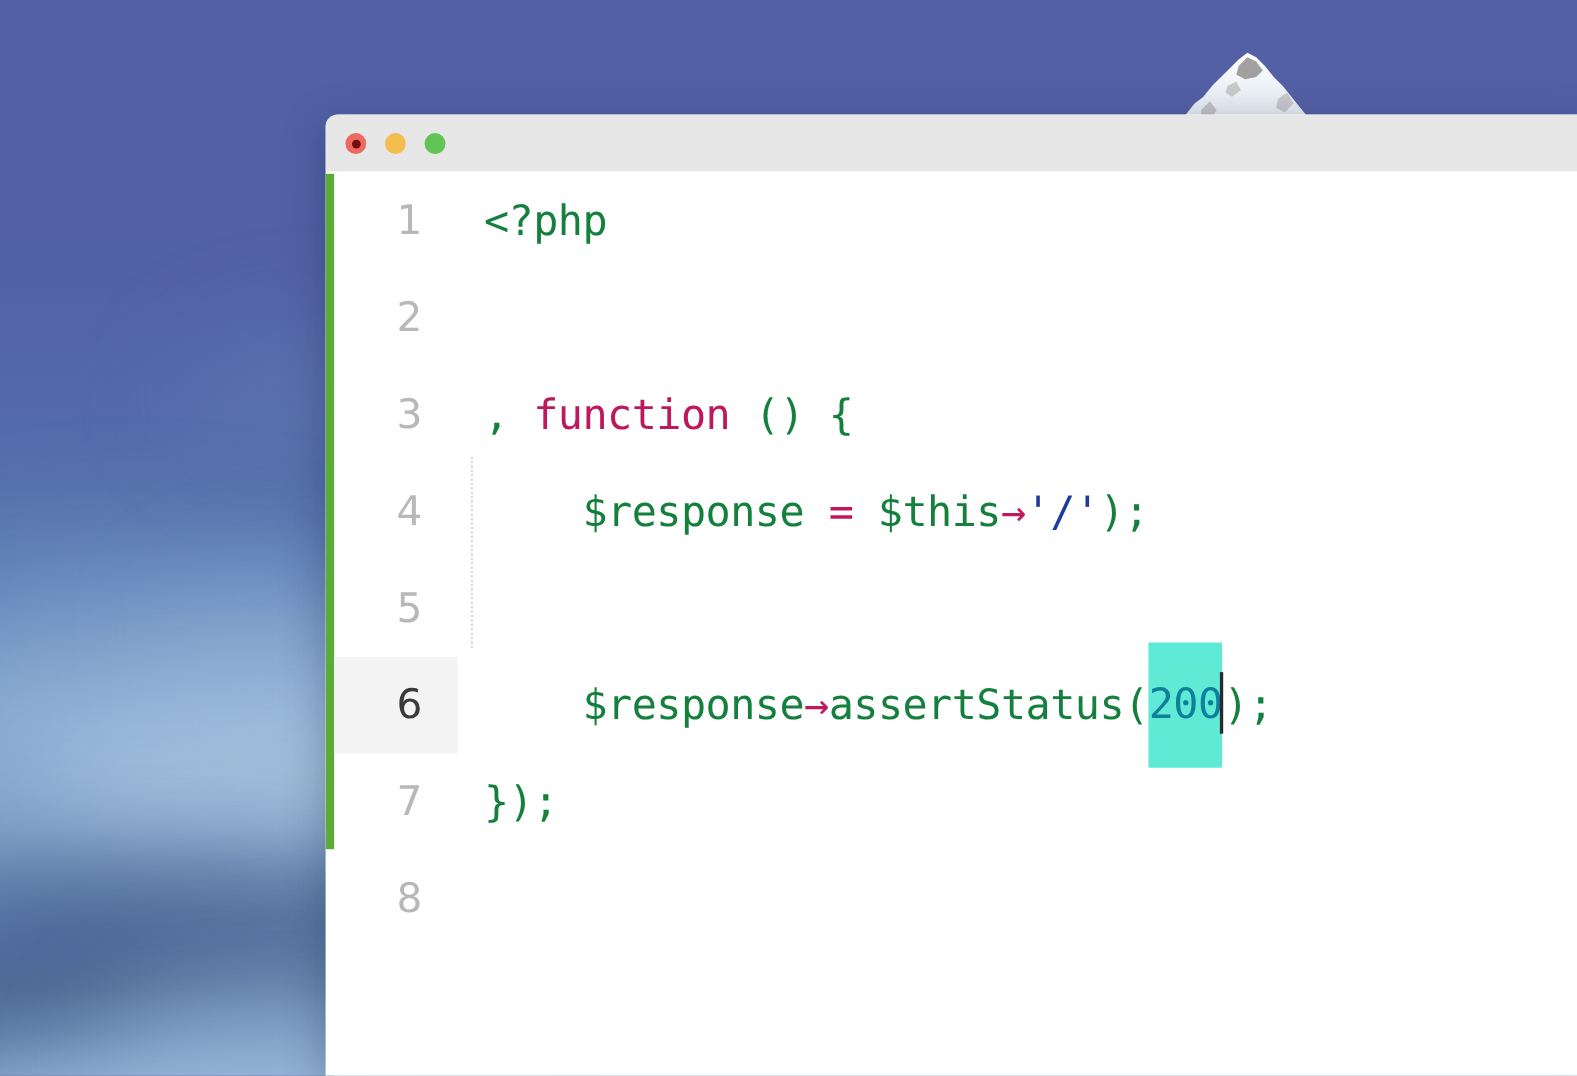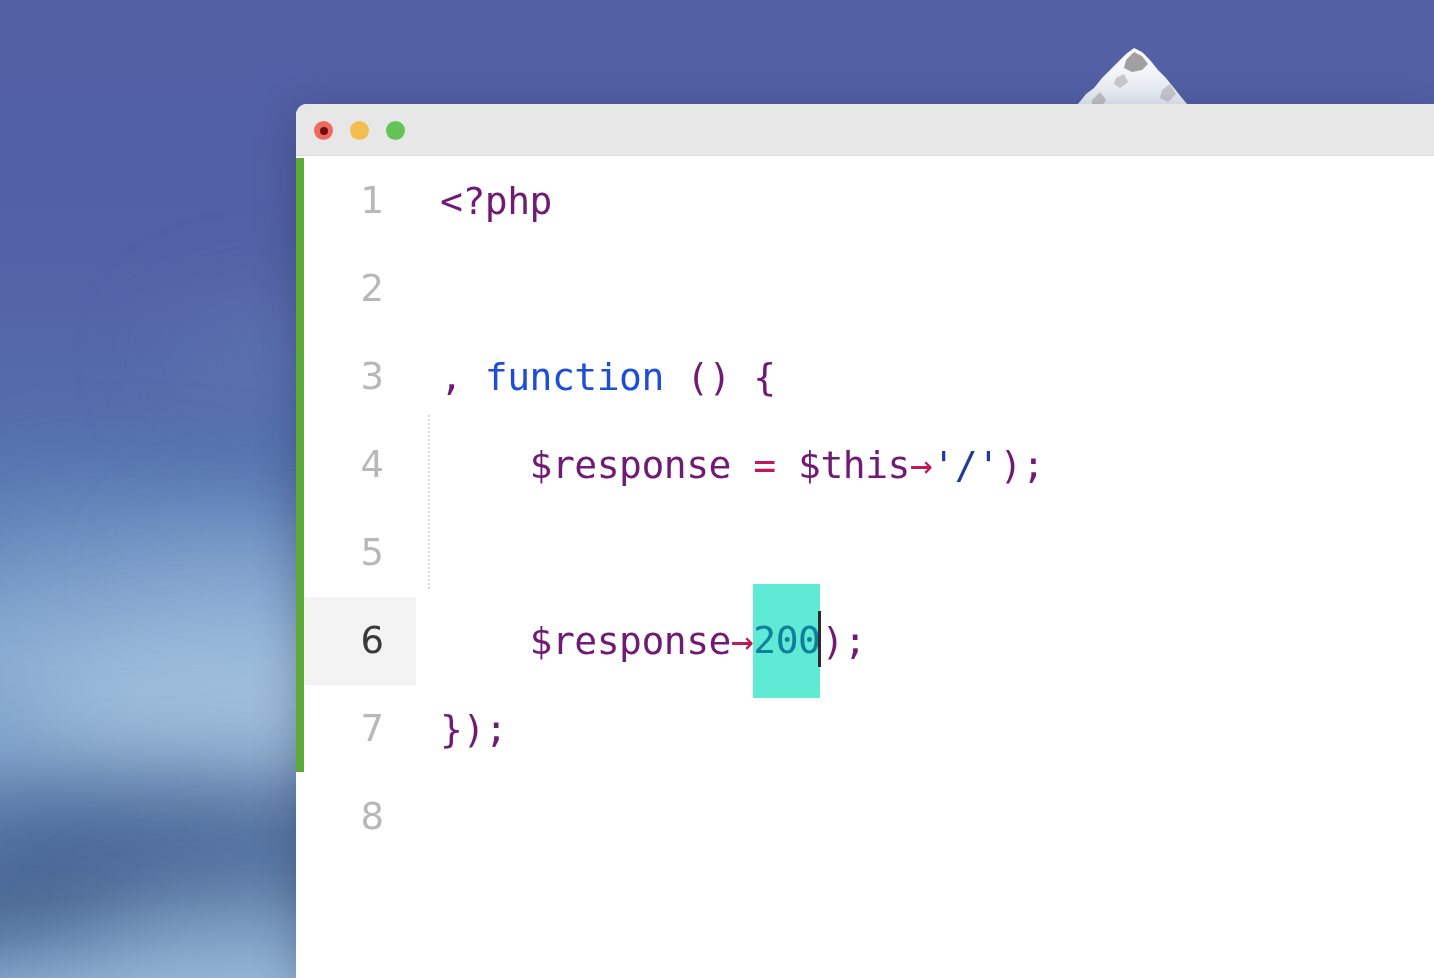--- a/index.html
+++ b/index.html
@@ -172,23 +172,23 @@
     position: absolute;
     left: 124px;
     top: 258px;
     width: 0;
     height: 174px;
     border-left: 2px dotted #d8d8d8;
     pointer-events: none;
   }
 
   
-  .tok-plain  { color: #701a75; }
+  .tok-plain  { color: #15803d; }
   .tok-string { color: #1e3a9e; }
-  .tok-kw     { color: #1d4ed8; }
+  .tok-kw     { color: #be185d; }
   .tok-op     { color: #c2185b; }
   .tok-arrow  { color: #c2185b; }
   .tok-num    { color: #0f7f9b; }
 
   
   .sel {
     background: #5eead4;
     padding: 12px 0 14px 0;
     border-radius: 1px;
   }
@@ -266,21 +266,21 @@
         <div class="line">
           <div class="gutter">4</div>
           <div class="code"><span class="tok-plain">    $response </span><span class="tok-op">=</span><span class="tok-plain"> $this</span><span class="tok-arrow">→</span><span class="tok-string">'/'</span><span class="tok-plain">);</span></div>
         </div>
         <div class="line">
           <div class="gutter">5</div>
           <div class="code"></div>
         </div>
         <div class="line active">
           <div class="gutter">6</div>
-          <div class="code"><span class="tok-plain">    $response</span><span class="tok-arrow">→</span><span class="sel tok-num">200</span><span class="caret"></span><span class="tok-plain">);</span></div>
+          <div class="code"><span class="tok-plain">    $response</span><span class="tok-arrow">→</span><span class="tok-plain">assertStatus(</span><span class="sel tok-num">200</span><span class="caret"></span><span class="tok-plain">);</span></div>
         </div>
         <div class="line">
           <div class="gutter">7</div>
           <div class="code"><span class="tok-plain">});</span></div>
         </div>
         <div class="line">
           <div class="gutter">8</div>
           <div class="code"></div>
         </div>
       </div>

